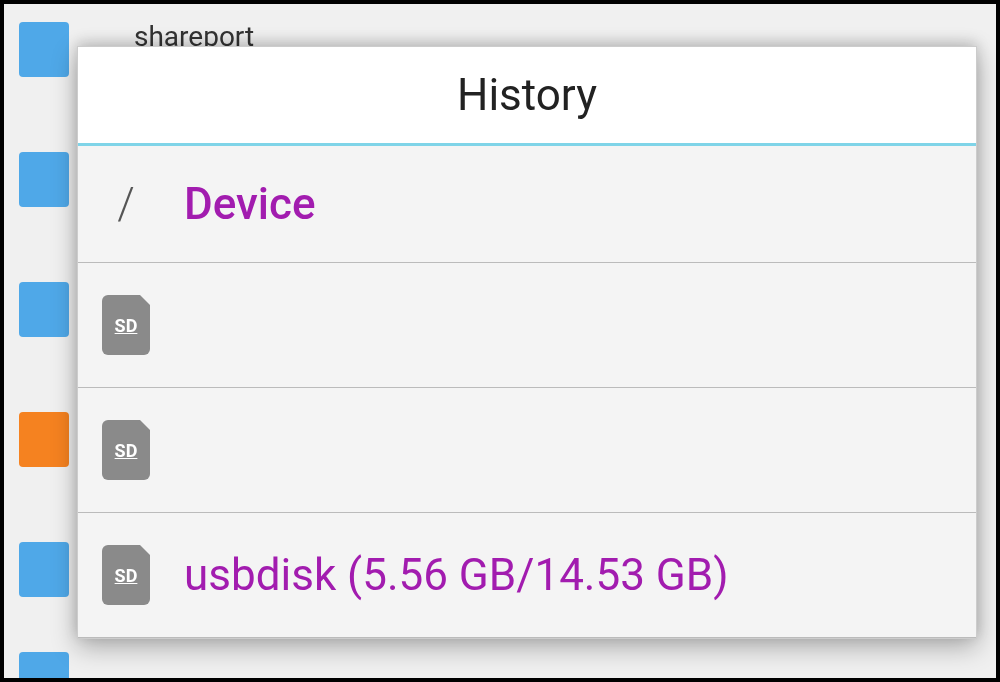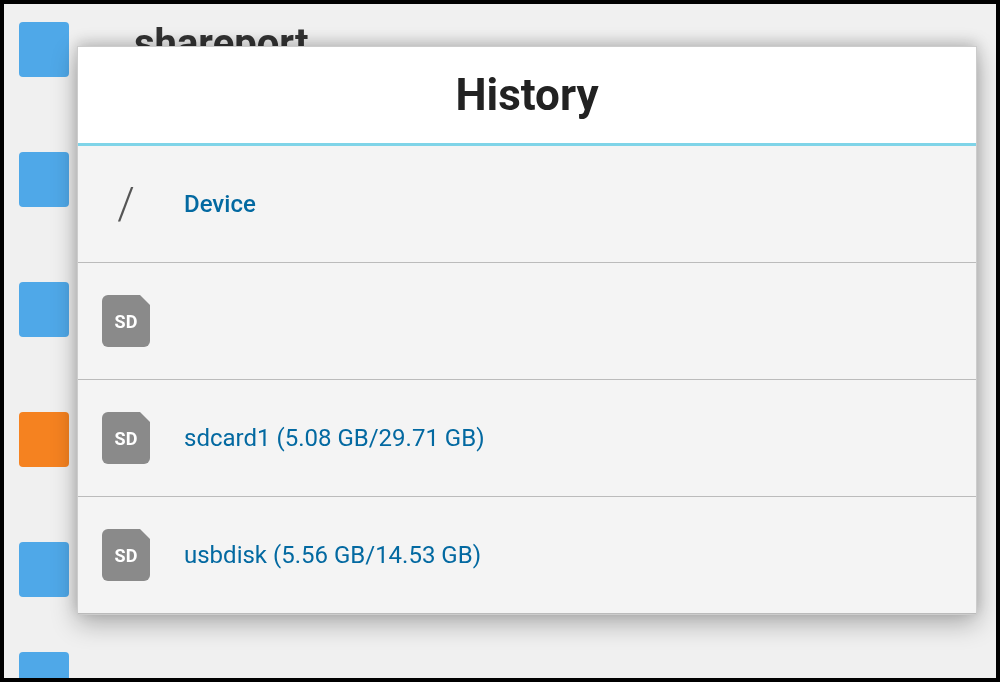--- a/index.html
+++ b/index.html
@@ -34,42 +34,42 @@
       height: 55px;
       border-radius: 4px;
     }
     
     .bg-blue { background: #4fa8e8; }
     .bg-orange { background: #f58220; }
     .bg-text {
       position: absolute;
       left: 130px;
       top: 16px;
-      font-size: 40px;
+      font-size: 28px;
       color: #333;
-      font-weight: 700;
+      font-weight: 400;
     }
     
     .dialog {
       position: absolute;
       left: 73px;
       top: 42px;
       width: 900px;
       background: #f4f4f4;
       box-shadow: 0 8px 24px rgba(0,0,0,0.3), 0 -4px 12px rgba(0,0,0,0.15);
       border: 1px solid #ccc;
     }
     
     .dialog-title {
       background: #fff;
       text-align: center;
       padding: 22px 0;
       font-size: 44px;
       color: #222;
-      font-weight: 700;
+      font-weight: 400;
       border-bottom: 3px solid #7fd4e8;
     }
     
     .list-item {
       display: flex;
       align-items: center;
       padding: 32px 24px;
       border-bottom: 1px solid #bbb;
       gap: 34px;
     }
@@ -77,46 +77,47 @@
     .icon-slash {
       width: 48px;
       text-align: center;
       font-size: 44px;
       color: #555;
       font-weight: 300;
     }
     
     .icon-sd {
       width: 48px;
-      height: 52px;
+      height: 60px;
       background: #8a8a8a;
       border-radius: 6px;
       position: relative;
       display: flex;
       align-items: center;
       justify-content: center;
       color: #fff;
       font-size: 18px;
       font-weight: bold;
+      text-decoration: underline;
     }
     
     .icon-sd::before {
       content: '';
       position: absolute;
       top: 0;
       right: 0;
       width: 0;
       height: 0;
       border-left: 10px solid transparent;
       border-top: 10px solid #f4f4f4;
     }
     
     .item-label {
-      font-size: 24px;
-      color: #0369a1;
+      font-size: 44px;
+      color: #a21caf;
       font-weight: 400;
     }
     
     .device-item .item-label {
       font-weight: 500;
     }
   </style>
 </head>
 <body>
 
@@ -137,20 +138,19 @@
     <div class="icon-slash">/</div>
     <div class="item-label">Device</div>
   </div>
 
   <div class="list-item">
     <div class="icon-sd">SD</div>
   </div>
 
   <div class="list-item">
     <div class="icon-sd">SD</div>
-    <div class="item-label">sdcard1 (5.08 GB/29.71 GB)</div>
   </div>
 
   <div class="list-item">
     <div class="icon-sd">SD</div>
     <div class="item-label">usbdisk (5.56 GB/14.53 GB)</div>
   </div>
 </div>
 
 </body></html>

